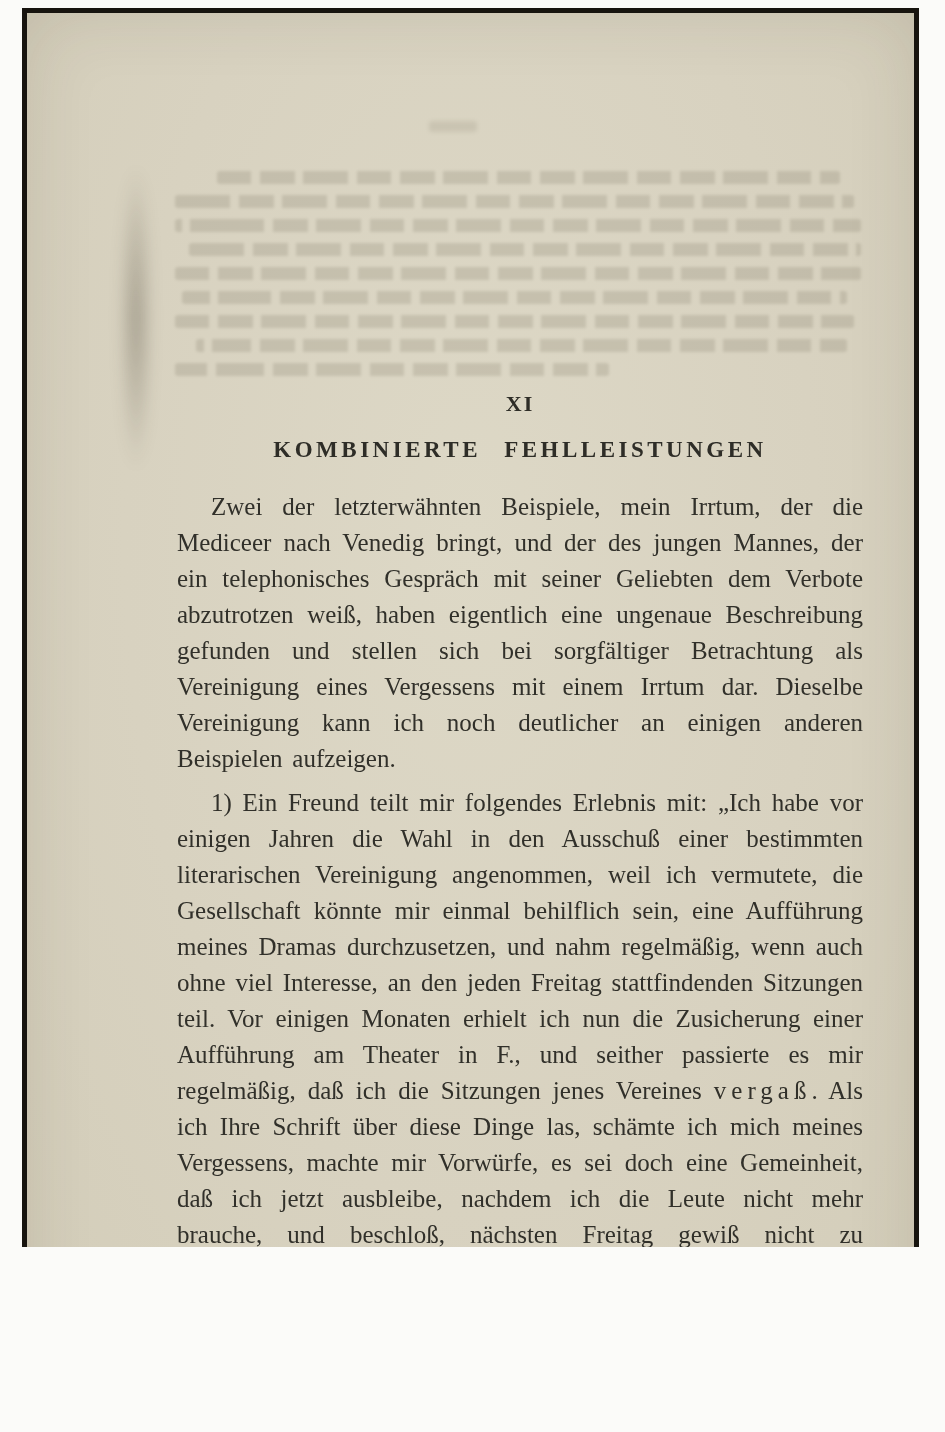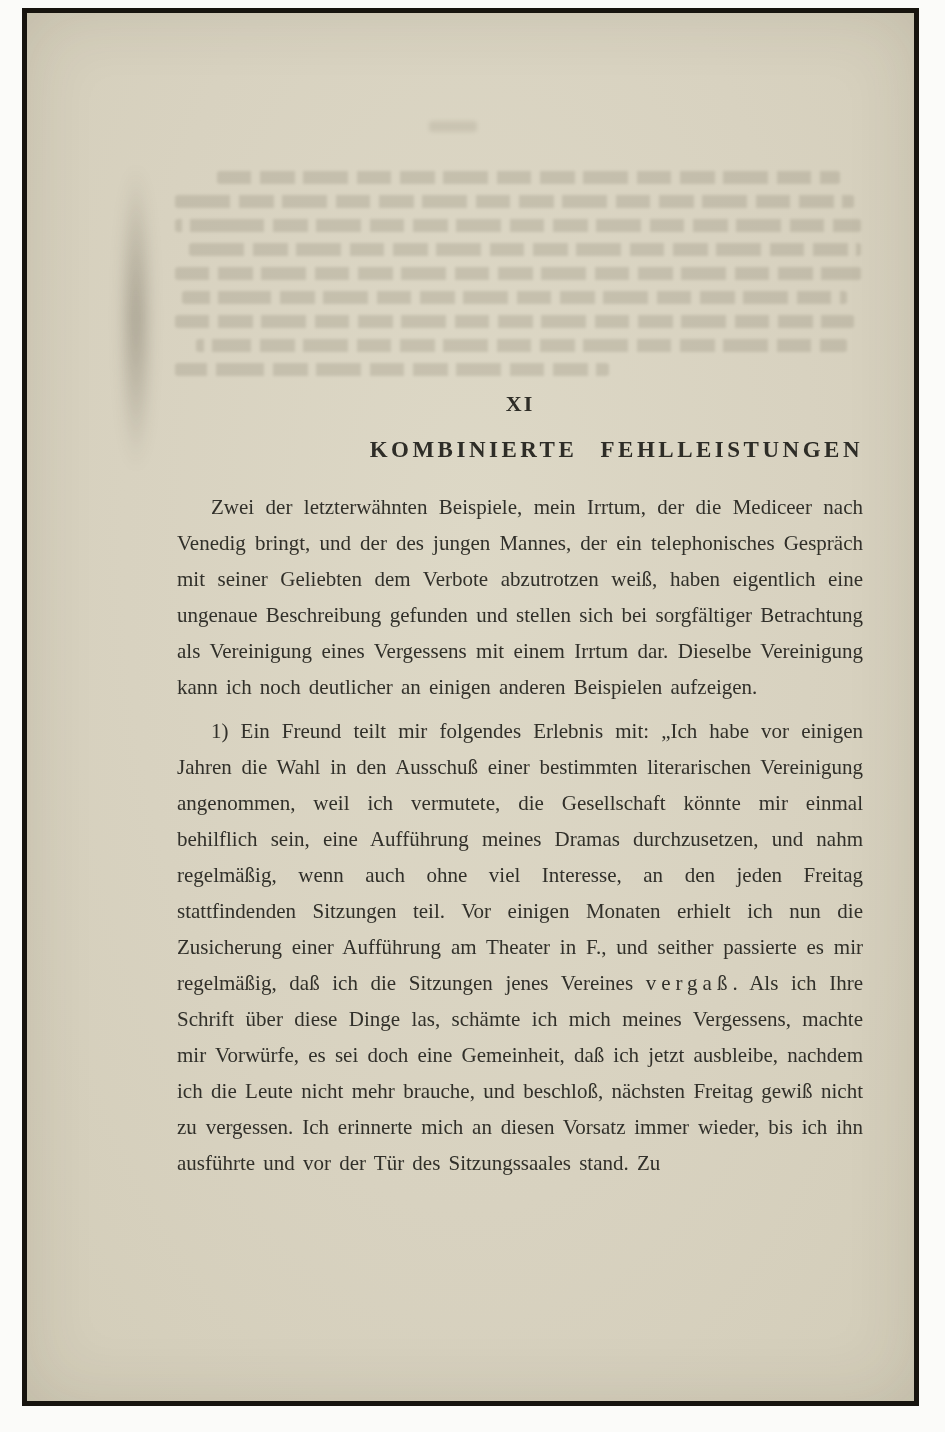--- a/index.html
+++ b/index.html
@@ -3,21 +3,21 @@
 <meta charset="utf-8">
 <style>
   html, body {
     margin: 0;
     padding: 0;
     background: #fbfbf9;
   }
   .scan {
     position: relative;
     width: 945px;
-    height: 1432px;
+    height: 1247px;
     background: #fbfbf9;
     overflow: hidden;
     font-family: "Liberation Serif", "DejaVu Serif", serif;
   }
   .page {
     position: absolute;
     left: 22px;
     top: 8px;
     width: 897px;
     height: 1398px;
@@ -81,31 +81,31 @@
   }
   .chapter-number {
     text-align: center;
     font-size: 22px;
     font-weight: bold;
     letter-spacing: 2px;
     color: #2e2d27;
   }
   .chapter-title {
     margin-top: 20px;
-    text-align: right;
+    text-align: center;
     font-size: 23px;
     font-weight: bold;
     letter-spacing: 3.5px;
     word-spacing: 14px;
     color: #2e2d27;
     white-space: nowrap;
   }
   .body-text {
     margin-top: 26px;
-    font-size: 21px;
+    font-size: 25px;
     line-height: 36px;
     text-align: justify;
     word-spacing: 0.14em;
   }
   .para {
     margin: 0;
     text-indent: 34px;
   }
   .para + .para {
     margin-top: 8px;

